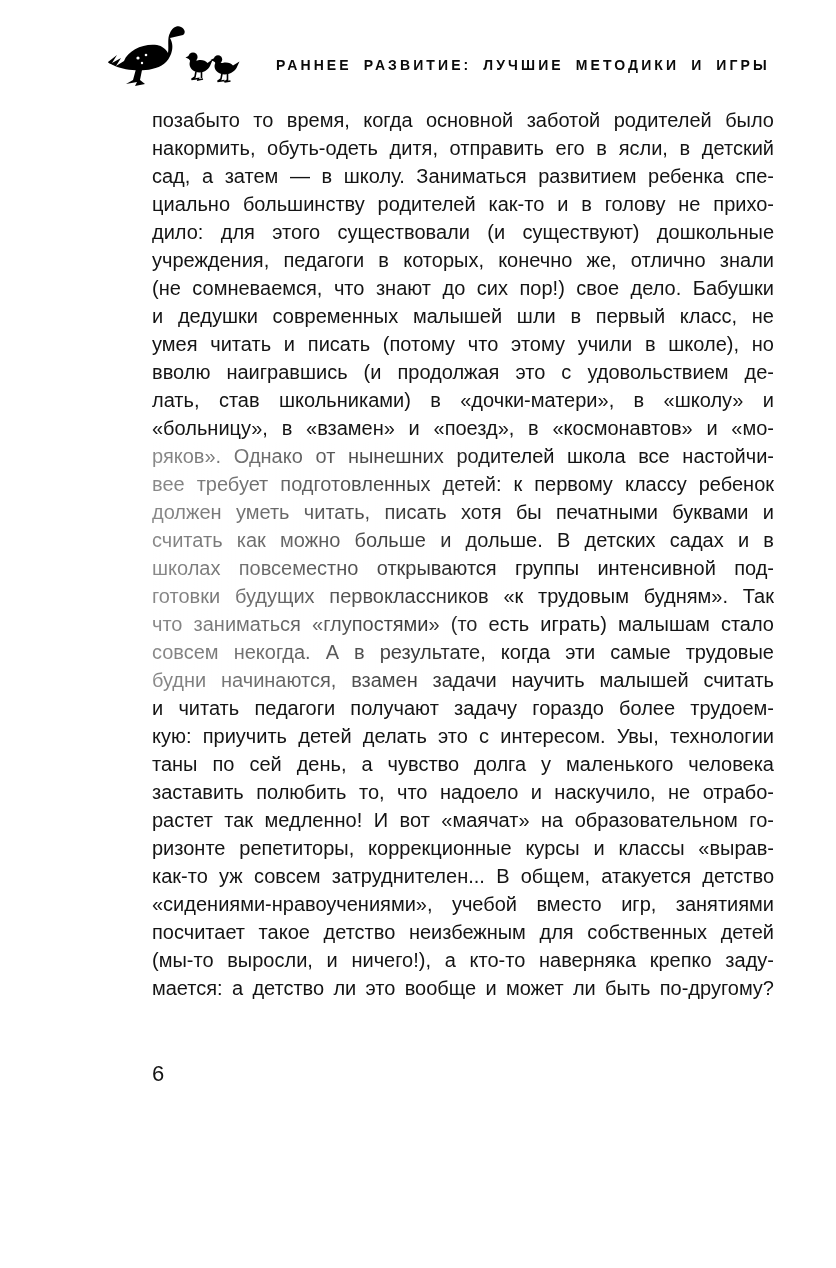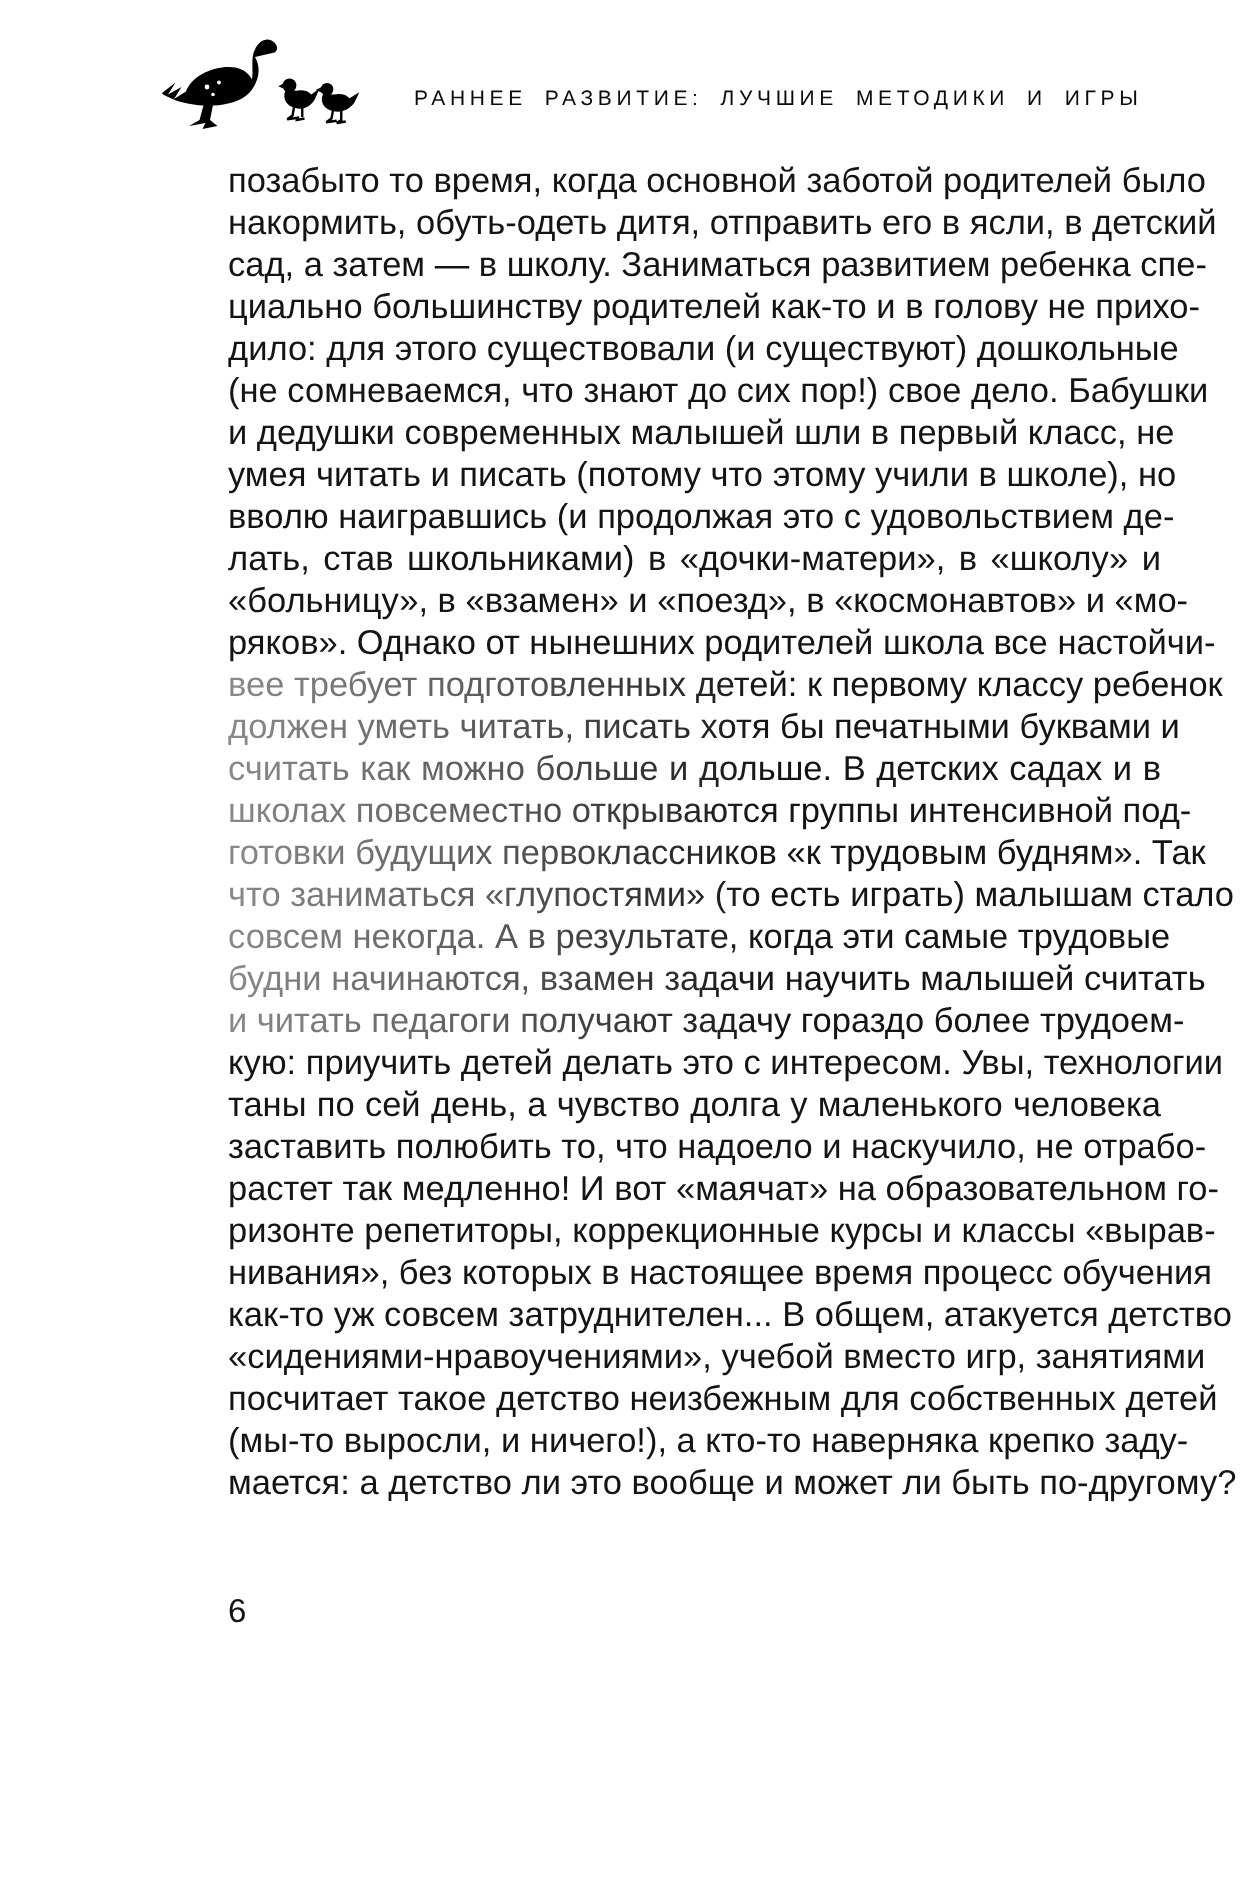--- a/index.html
+++ b/index.html
@@ -20,39 +20,39 @@
     top: 24px;
     width: 140px;
     height: 66px;
   }
   .running-head {
     position: absolute;
     left: 276px;
     top: 57px;
     width: 476px;
     font-family: "Liberation Sans", sans-serif;
-    font-weight: normal;
+    font-weight: bold;
     font-size: 14px;
     letter-spacing: 3.1px;
     word-spacing: 5px;
     color: #0a0a0a;
     white-space: nowrap;
   }
   
   .body-text {
     position: absolute;
     left: 152px;
     top: 106px;
     width: 622px;
   }
   .body-text .line {
     position: relative;
     height: 28px;
     line-height: 28px;
-    font-size: 23px;
+    font-size: 20px;
     color: #141414;
     text-align: justify;
     text-align-last: justify;
     white-space: nowrap;
   }
   .body-text .line .it { }
   
   .body-text .line:nth-child(n+13):nth-child(-n+21) {
     filter: blur(0.35px);
   }
@@ -119,20 +119,21 @@
   </svg>
 
   <div class="running-head">РАННЕЕ РАЗВИТИЕ: ЛУЧШИЕ МЕТОДИКИ И ИГРЫ</div>
 
   <div class="body-text" id="body-text">
       <div class="line"><span>позабыто то время, когда основной заботой родителей было</span></div>
       <div class="line"><span>накормить, обуть-одеть дитя, отправить его в ясли, в детский</span></div>
       <div class="line"><span>сад, а затем — в школу. Заниматься развитием ребенка </span><span class="it">спе-</span></div>
       <div class="line"><span class="it">циально</span><span> большинству родителей как-то и в голову не прихо-</span></div>
       <div class="line"><span>дило: для этого существовали (и существуют) дошкольные</span></div>
+      <div class="line"><span>учреждения, педагоги в которых, конечно же, отлично знали</span></div>
       <div class="line"><span>(не сомневаемся, что знают до сих пор!) свое дело. Бабушки</span></div>
       <div class="line"><span>и дедушки современных малышей шли в первый класс, не</span></div>
       <div class="line"><span>умея читать и писать (потому что этому учили в школе), но</span></div>
       <div class="line"><span>вволю наигравшись (и продолжая это с удовольствием де-</span></div>
       <div class="line"><span>лать, став школьниками) в «дочки-матери», в «школу» и</span></div>
       <div class="line"><span>«больницу», в «взамен» и «поезд», в «космонавтов» и «мо-</span></div>
       <div class="line"><span>ряков». Однако от нынешних родителей школа все настойчи-</span></div>
       <div class="line"><span>вее требует подготовленных детей: к первому классу ребенок</span></div>
       <div class="line"><span>должен уметь читать, писать хотя бы печатными буквами и</span></div>
       <div class="line"><span>считать как можно больше и дольше. В детских садах и в</span></div>
@@ -140,21 +141,20 @@
       <div class="line"><span>готовки будущих первоклассников «к трудовым будням». Так</span></div>
       <div class="line"><span>что заниматься «глупостями» (то есть играть) малышам стало</span></div>
       <div class="line"><span>совсем некогда. А в результате, когда эти самые трудовые</span></div>
       <div class="line"><span>будни начинаются, взамен задачи научить малышей считать</span></div>
       <div class="line"><span>и читать педагоги получают задачу гораздо более трудоем-</span></div>
       <div class="line"><span>кую: приучить детей делать это с интересом. Увы, технологии</span></div>
       <div class="line"><span>таны по сей день, а чувство долга у маленького человека</span></div>
       <div class="line"><span>заставить полюбить то, что надоело и наскучило, не отрабо-</span></div>
       <div class="line"><span>растет так медленно! И вот «маячат» на образовательном го-</span></div>
       <div class="line"><span>ризонте репетиторы, коррекционные курсы и классы «вырав-</span></div>
-      <div class="line"><span>нивания», без которых в настоящее время процесс обучения</span></div>
       <div class="line"><span>как-то уж совсем затруднителен... В общем, атакуется детство</span></div>
       <div class="line"><span>«сидениями-нравоучениями», учебой вместо игр, занятиями</span></div>
       <div class="line"><span>посчитает такое детство неизбежным для собственных детей</span></div>
       <div class="line"><span>(мы-то выросли, и ничего!), а кто-то наверняка крепко заду-</span></div>
       <div class="line"><span>мается: а детство ли это вообще и может ли быть по-другому?</span></div>
     </div>
 
   <div class="folio">6</div>
 
 </div>

